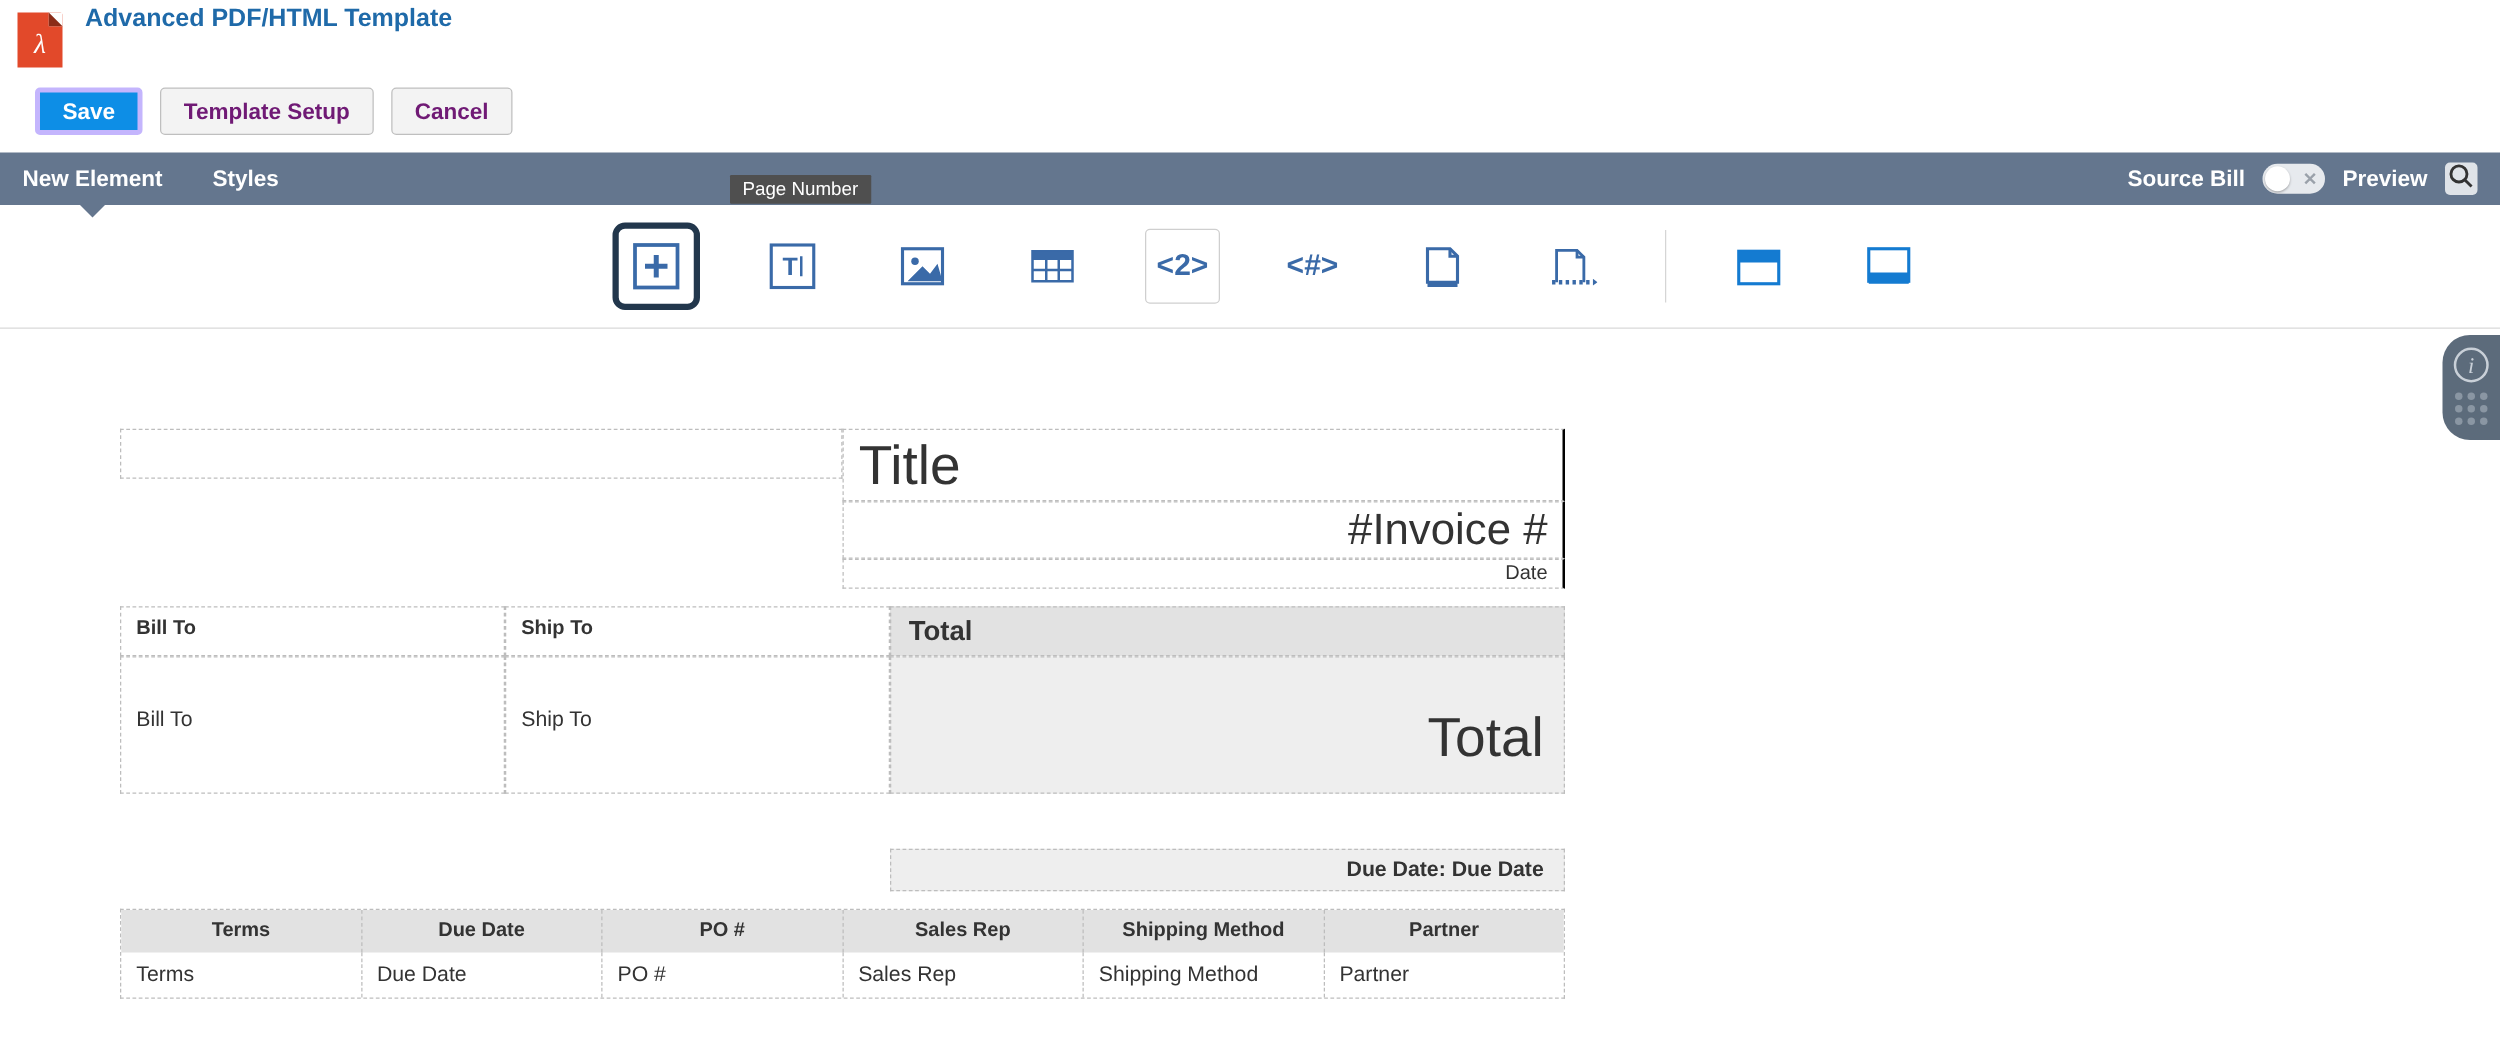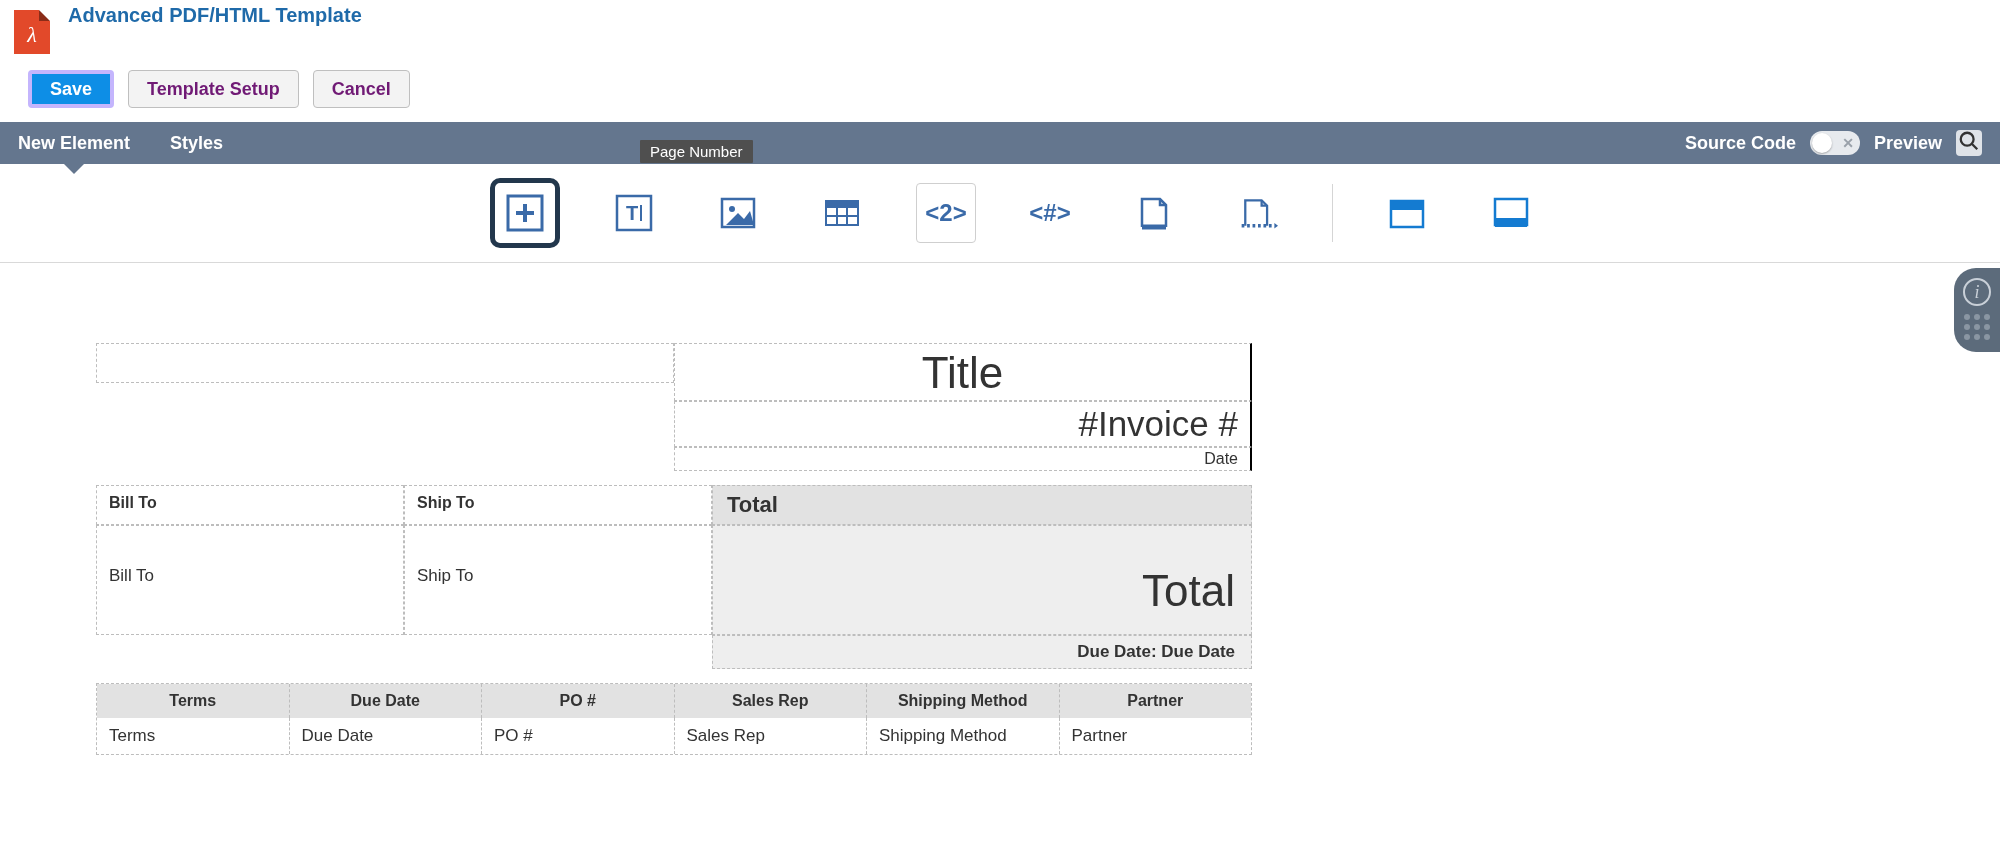--- a/index.html
+++ b/index.html
@@ -28,42 +28,42 @@
   .nav-tab.active::after { content:""; position:absolute; bottom:-10px; left:50%; transform:translateX(-50%); width:0; height:0; border-left:10px solid transparent; border-right:10px solid transparent; border-top:10px solid #64768e; z-index: 2;}
   .nav-right { margin-left:auto; display:flex; align-items:center; gap: 14px; }
   .toggle { width: 50px; height: 24px; border-radius: 12px; background:#e7eaee; position:relative; display:flex; align-items:center; justify-content:flex-end; padding:0 6px; cursor:pointer; }
   .toggle-x { color:#9aa1aa; font-weight:700; font-size:14px; }
   .toggle-knob { position:absolute; left:2px; top:2px; width:20px; height:20px; border-radius:50%; background:#fff; box-shadow:0 1px 2px rgba(0,0,0,0.3); }
   .preview-label { font-size: 18px; font-weight: 700; cursor:pointer; }
   .magnify-icon svg { width:22px; height:22px; stroke:#333; fill:none; stroke-width:2.5; }
   .magnify-wrap { background:#dfe3e8; width:26px; height:26px; border-radius:4px; display:flex; align-items:center; justify-content:center; }
 
   
-  .tooltip { position:absolute; top: 140px; left: 640px; background:#4f4f4f; color:#fff; font-size:15px; padding: 3px 10px; border-radius:1px; z-index:10; }
+  .tooltip { position:absolute; top: 140px; left: 584px; background:#4f4f4f; color:#fff; font-size:15px; padding: 3px 10px; border-radius:1px; z-index:10; }
 
   
   .element-toolbar { border-bottom:1px solid #d9d9d9; padding: 14px 0 14px 490px; display:flex; align-items:center; gap: 44px; }
   .tb-btn { width:60px; height:60px; display:flex; align-items:center; justify-content:center; cursor:pointer; position:relative; border-radius:8px; }
   .tb-btn.selected { border: 5px solid #22374c; width:70px; height:70px; border-radius:10px; }
   .tb-btn svg { width:40px; height:40px; }
   .tb-btn.hovered { border:1px solid #cfcfcf; border-radius:4px; }
   .tb-divider { width:1px; height:58px; background:#d5d5d5; }
 
   
   .canvas-wrap { padding: 80px 0 0 96px; position:relative; }
   .dashed-cell { border:1px dashed #bdbdbd; padding: 6px 10px; }
   .row { display:flex; }
   .top-left { width: 578px; }
   .top-right { width: 578px; }
   .sub-left-a { height: 40px; }
   .sub-left-b { display:flex; align-items:flex-start; gap:10px; padding:8px 10px; height: 78px; }
   .broken-img { width:20px; height:20px; border:1px solid #8aa; display:flex; align-items:center; justify-content:center; background:#fff; }
   .broken-img svg { width:14px; height:14px; }
   .company-lines { font-size:17px; line-height:1.3; }
-  .title-cell { text-align:center; font-size:44px; padding: 4px 12px 2px; }
+  .title-cell { text-align:left; font-size:44px; padding: 4px 12px 2px; }
   .invoiceno-cell { text-align:right; font-size:35px; padding: 2px 12px; }
   .date-cell { text-align:right; font-size:16px; padding: 2px 12px; }
   .cursor-line { border-right: 2px solid #000; }
 
   .section2 { margin-top: 14px; display:flex; }
   .billship { width: 308px; }
   .bs-head { font-weight:700; font-size:16px; height:40px; padding:8px 12px; }
   .bs-body { height:110px; padding: 40px 12px 0; font-size:17px; }
   .total-col { width: 540px; }
   .total-head { background:#e2e2e2; font-weight:700; font-size:22px; padding:6px 14px; height:40px; border-bottom:1px dashed #bdbdbd;}
@@ -103,21 +103,21 @@
 </div>
 
 <div class="tooltip">Page Number</div>
 
 <div class="navbar">
   <div class="nav-left">
     <div class="nav-tab active">New Element</div>
     <div class="nav-tab">Styles</div>
   </div>
   <div class="nav-right">
-    <div style="font-weight:700; font-size:18px;">Source Code</div>
+    <div style="font-weight:700; font-size:18px;">Source Bill</div>
     <div class="toggle">
       <span class="toggle-knob"></span>
       <span class="toggle-x">✕</span>
     </div>
     <div class="preview-label">Preview</div>
     <div class="magnify-wrap">
       <span class="magnify-icon">
         <svg viewBox="0 0 24 24">
             <circle cx="10" cy="10" r="7"></circle>
             <line x1="15" y1="15" x2="21" y2="21"></line>
@@ -216,21 +216,21 @@
       <div class="dashed-cell bs-head">Ship To</div>
       <div class="dashed-cell bs-body">Ship To</div>
     </div>
     <div class="total-col">
       <div class="dashed-cell total-head">Total</div>
       <div class="dashed-cell total-body">Total</div>
     </div>
   </div>
   <div class="row">
     <div style="width:616px;"></div>
-    <div class="dashed-cell due-row" style="width:540px;">Due Date: Due Date</div>
+    <div class="dashed-cell due-row" style="width:540px;margin-top:44px;">Due Date: Due Date</div>
   </div>
 
   <div class="section3">
     <div class="dashed-cell" style="padding:0;">
       <div class="grid-head">
         <div class="gh border-r">Terms</div>
         <div class="gh border-r">Due Date</div>
         <div class="gh border-r">PO #</div>
         <div class="gh border-r">Sales Rep</div>
         <div class="gh border-r">Shipping Method</div>

